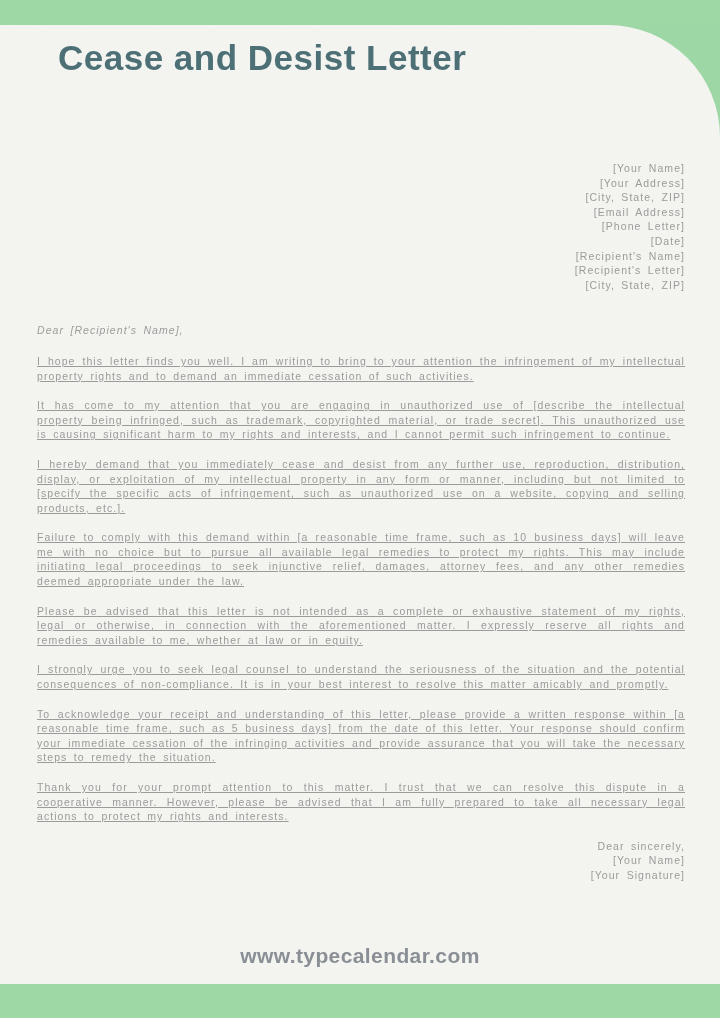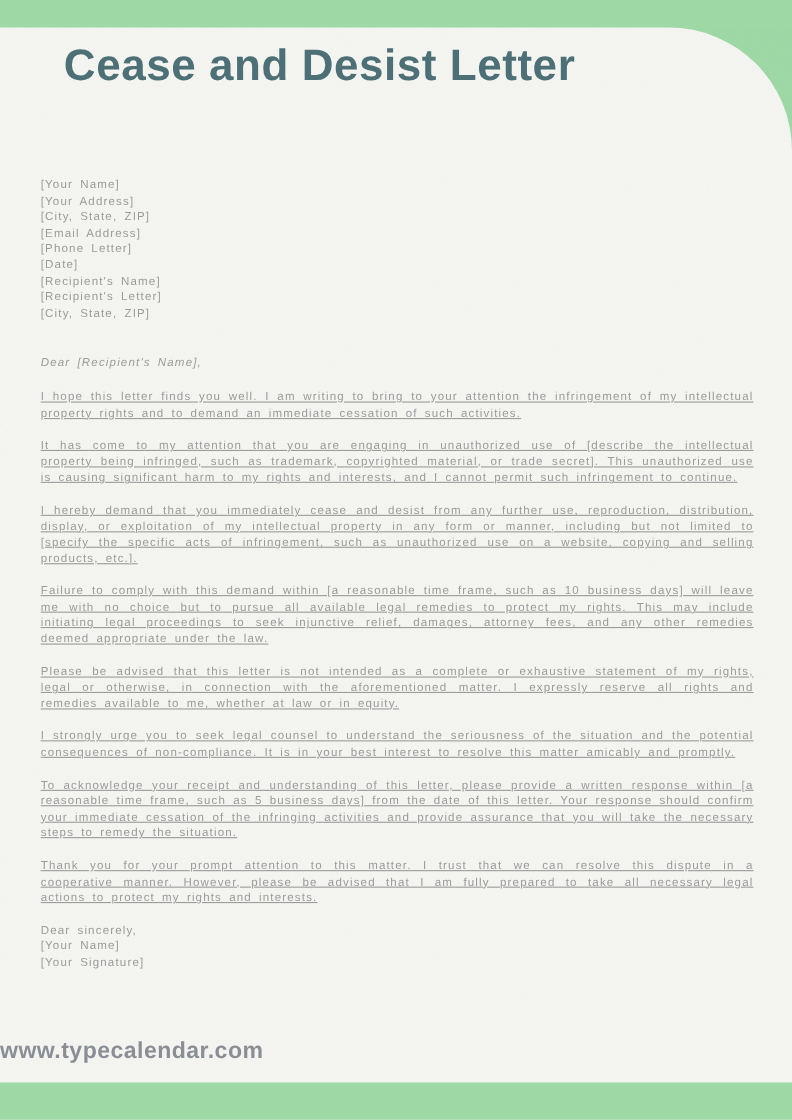--- a/index.html
+++ b/index.html
@@ -19,45 +19,46 @@
   }
   .texture {
     position: absolute; top: 0; left: 0;
     width: 100%; height: 100%;
     opacity: 0.5;
     pointer-events: none;
   }
   .title {
     position: absolute;
     left: 58px; top: 13px;
-    font-size: 40px;
+    font-size: 35px;
     font-weight: 700;
     letter-spacing: 0.5px;
     color: #4d7076;
     white-space: nowrap;
   }
   .content {
     position: absolute;
     left: 37px; top: 136px;
     width: 648px;
     font-size: 10.5px;
     line-height: 14.6px;
     letter-spacing: 1.05px;
     word-spacing: 2.5px;
     color: #9b9b9b;
   }
   .header-block { margin: 0 0 31px 0; }
-  .hline { white-space: nowrap; }
+  .hline { white-space: nowrap; text-align: right; }
   .salutation { margin: 0 0 16px 0; font-style: italic; }
   .para { margin: 0 0 15px 0; text-align: justify; text-decoration: underline; }
   .closing-block { margin: 0; }
   .footer {
     position: absolute;
     left: 0; top: 944px;
     width: 720px;
+    text-align: center;
     font-size: 21px;
     font-weight: 700;
     letter-spacing: 0.4px;
     color: #8a8f96;
   }
 </style>
 </head>
 <body>
 
 <div class="page">

